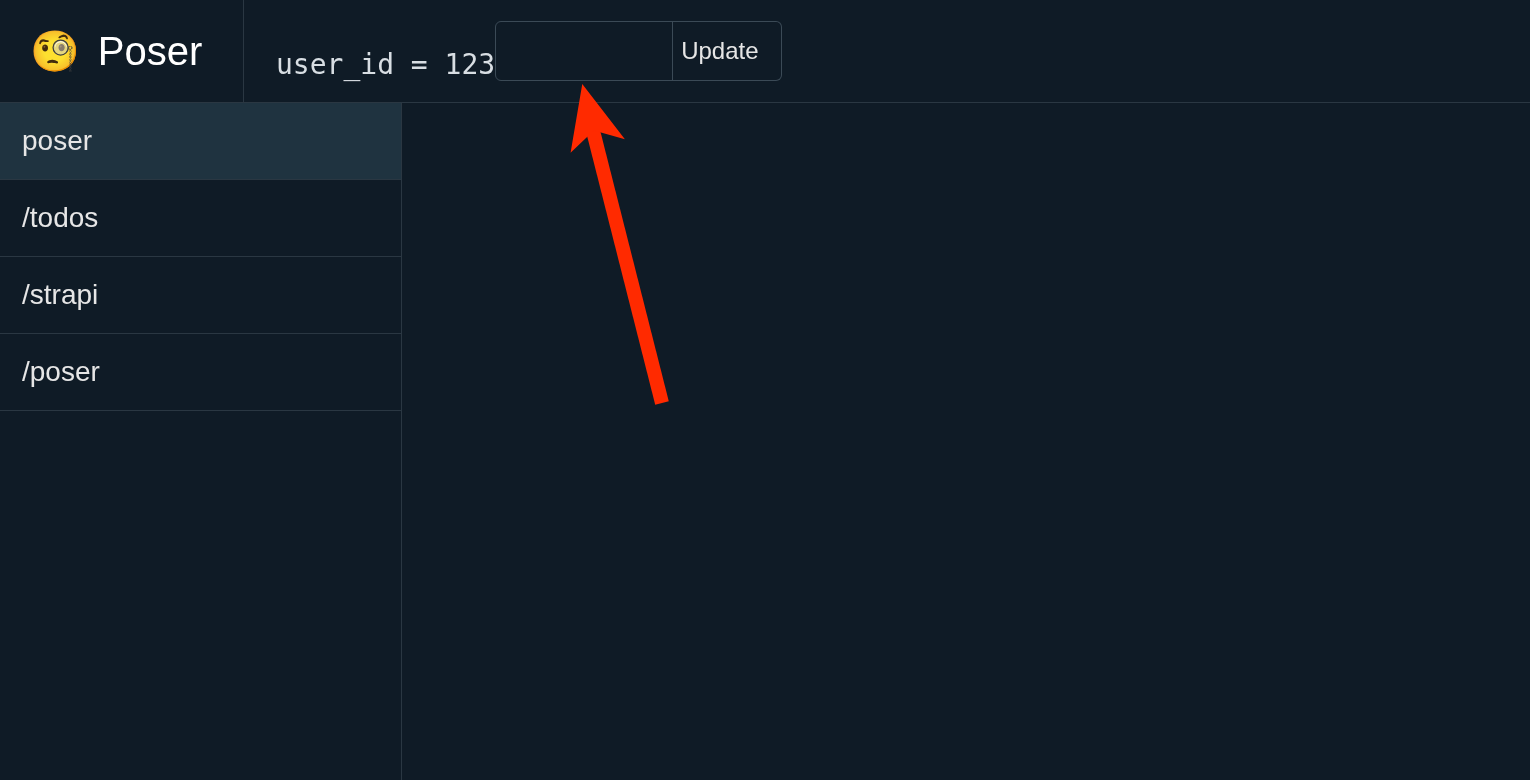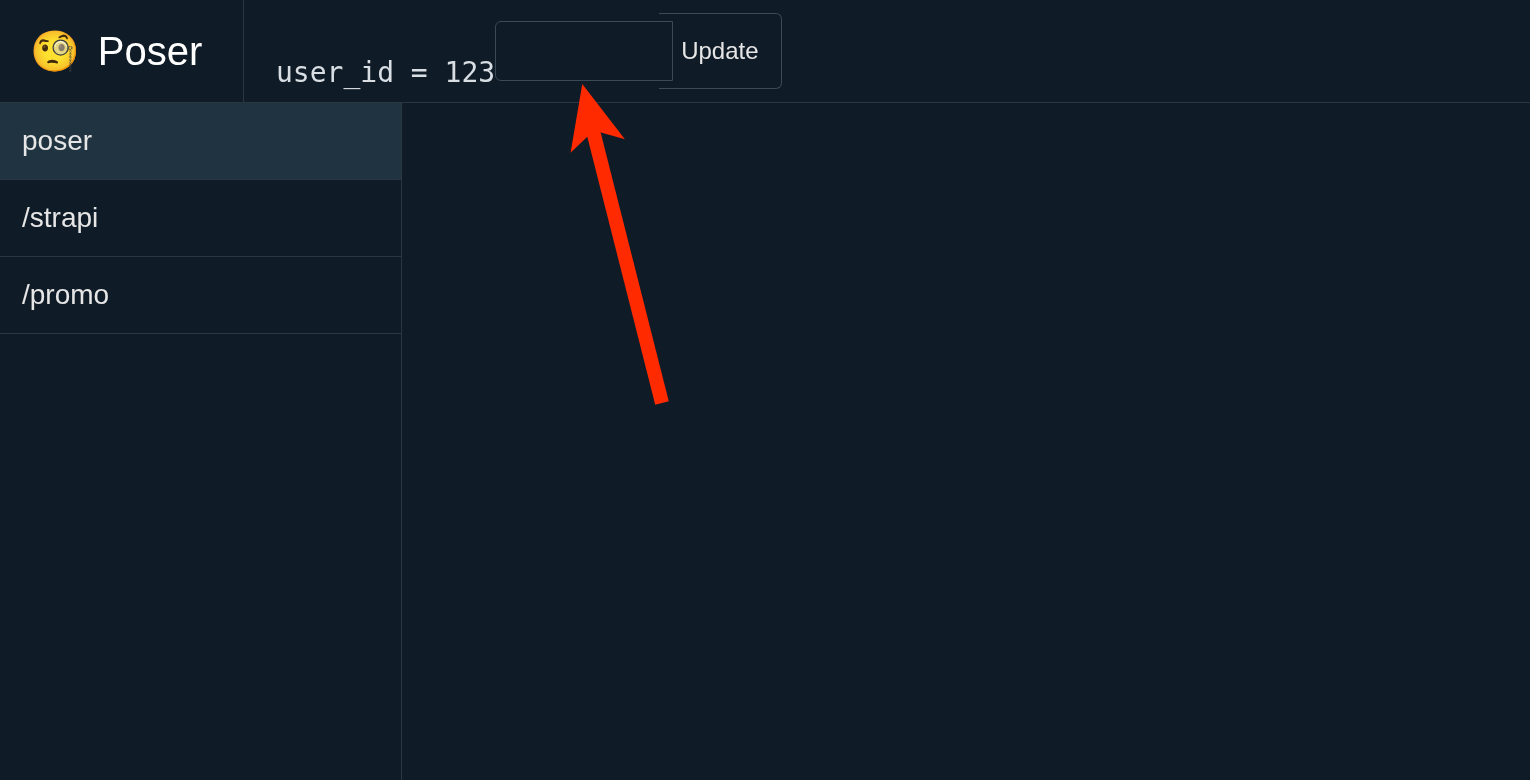--- a/index.html
+++ b/index.html
@@ -56,21 +56,21 @@
       height: 60px;
       background: transparent;
       border: 1px solid #3b4a56;
       border-radius: 6px 0 0 6px;
       color: #e6e6e6;
       font-size: 22px;
       padding: 0 12px;
       outline: none;
     }
     .update-button {
-      height: 76px;
+      height: 60px;
       background: transparent;
       border: 1px solid #3b4a56;
       border-left: none;
       border-radius: 0 6px 6px 0;
       color: #e6e6e6;
       font-size: 24px;
       padding: 0 22px;
       cursor: pointer;
       margin-left: -14px;
     }
@@ -126,24 +126,27 @@
     </div>
   </div>
 </div>
 
 <div class="body-area">
   <div class="sidebar">
     <div class="sidebar-item active">
       <span>poser</span>
     </div>
     <div class="sidebar-item">
+      <span>/todos</span>
+    </div>
+    <div class="sidebar-item">
       <span>/strapi</span>
     </div>
     <div class="sidebar-item">
-      <span>/promo</span>
+      <span>/poser</span>
     </div>
   </div>
   <div class="main">
     <svg class="annotation-arrow" style="left:130px; top:-20px;" width="160" height="340" viewBox="0 0 160 340">
       <defs>
         <marker id="arrowhead" markerWidth="8" markerHeight="8" refX="4" refY="2" orient="auto">
           <polygon points="0 0, 8 2, 0 4" fill="#ff2a00"></polygon>
         </marker>
       </defs>
       <line x1="130" y1="320" x2="58" y2="36" stroke="#ff2a00" stroke-width="14"></line>

